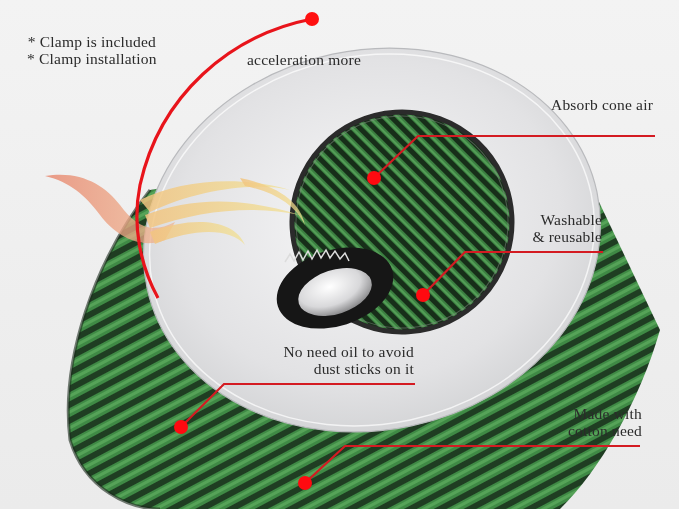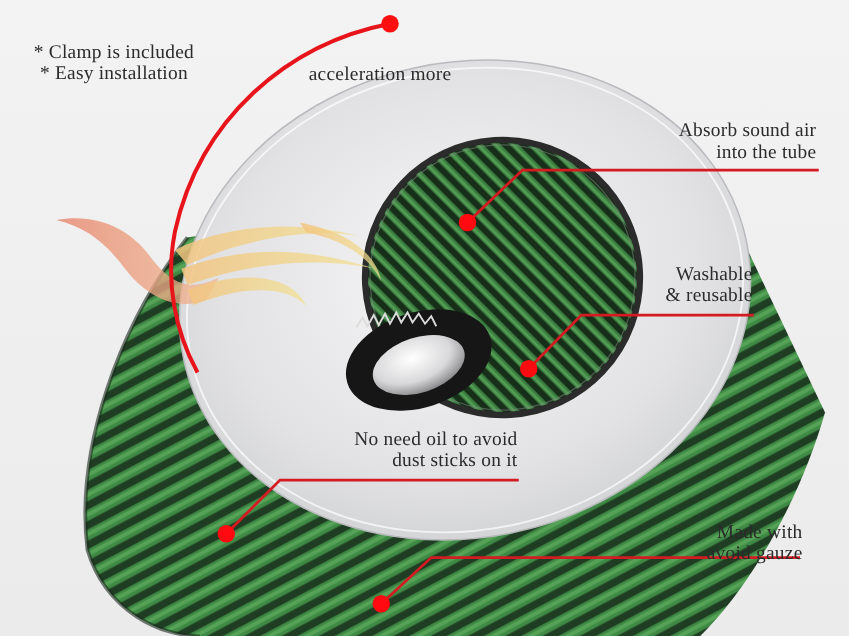--- a/index.html
+++ b/index.html
@@ -101,40 +101,39 @@
     <g fill="#ff0a10">
       <circle cx="374" cy="178" r="7"></circle>
       <circle cx="423" cy="295" r="7"></circle>
       <circle cx="181" cy="427" r="7"></circle>
       <circle cx="305" cy="483" r="7"></circle>
     </g>
   </svg>
 
   <div class="label left" style="left:27px; top:33px;">
     <div>* Clamp is included</div>
-    <div>* Easy installation</div>
+    <div>* Clamp installation</div>
   </div>
 
   <div class="label left" style="left:247px; top:51px;">
     <div>acceleration more</div>
   </div>
 
   <div class="label right" style="right:26px; top:96px;">
-    <div>Absorb sound air</div>
-    <div>into the tube</div>
+    <div>Absorb cone air</div>
   </div>
 
   <div class="label right" style="right:265px; top:343px;">
     <div>No need oil to avoid</div>
     <div>dust sticks on it</div>
   </div>
 
   <div class="label right" style="right:77px; top:211px;">
     <div>Washable</div>
     <div>&amp; reusable</div>
   </div>
 
-  <div class="label right" style="right:37px; top:405px;margin-top:12px;">
+  <div class="label right" style="right:37px; top:405px;">
     <div>Made with</div>
-    <div>avoid gauze</div>
+    <div>cotton need</div>
   </div>
 
 </div>
 
 </body></html>

